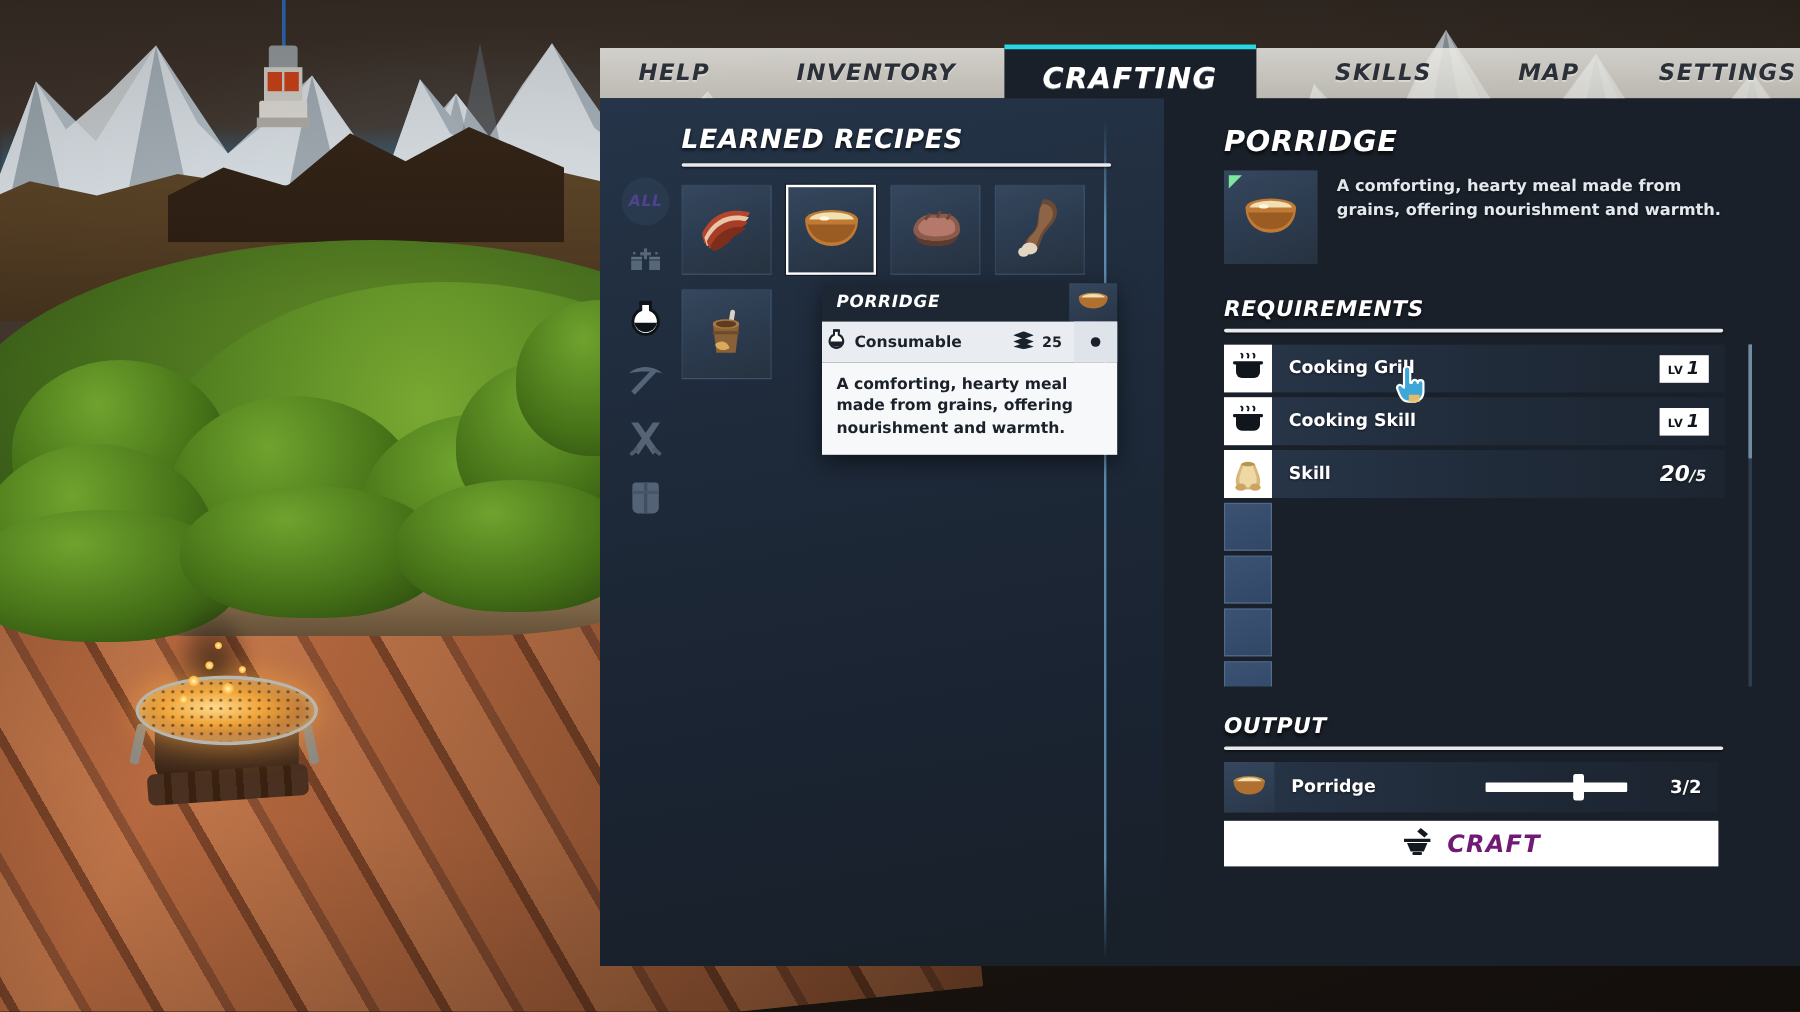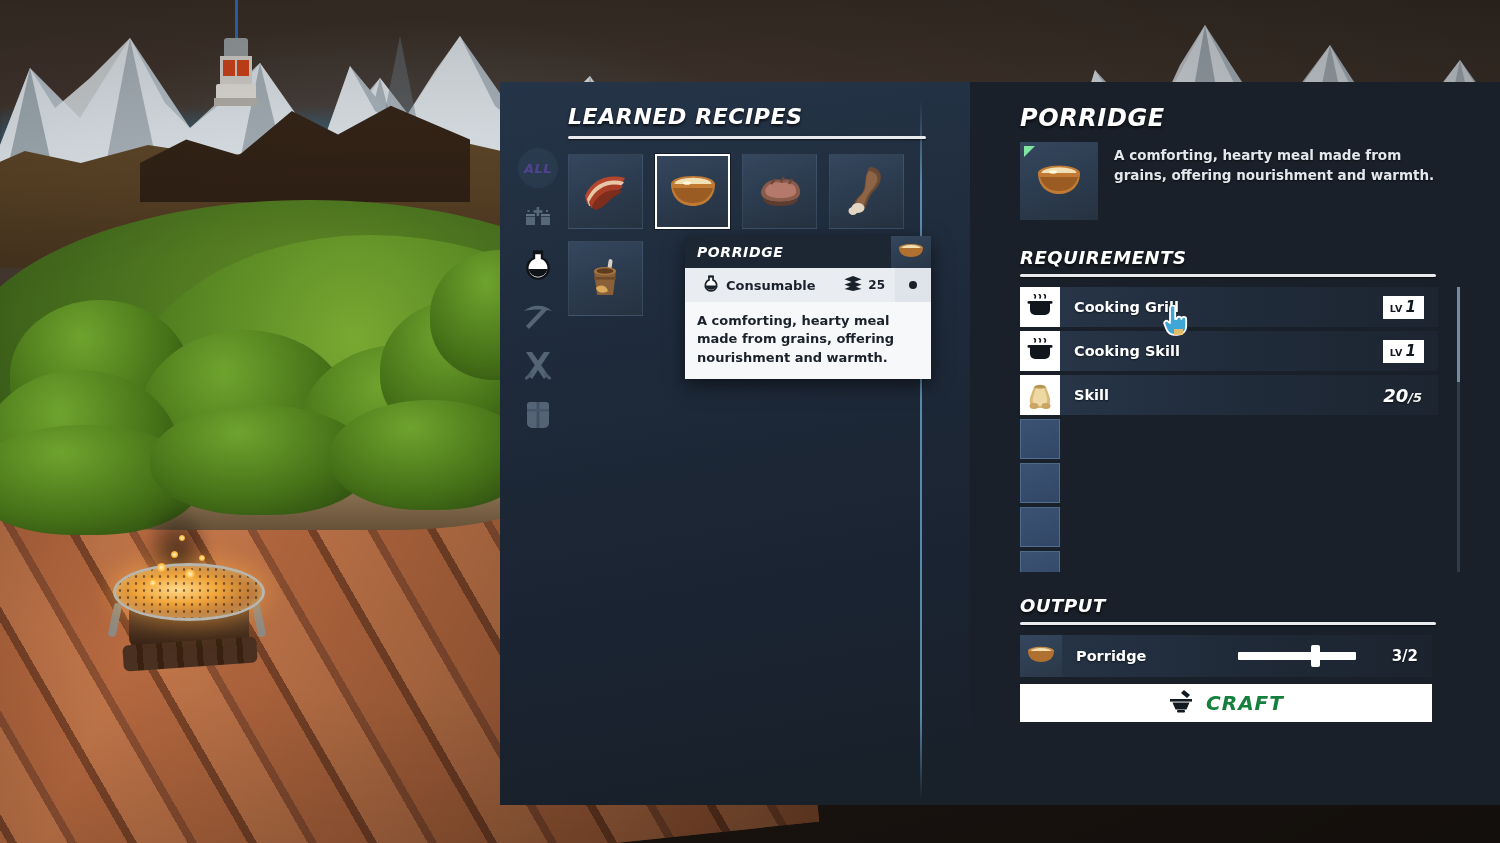--- a/index.html
+++ b/index.html
@@ -261,21 +261,21 @@
     font-family: "DejaVu Sans", sans-serif; font-weight: bold; font-style: italic;
     font-size: 14px; color: #fff; letter-spacing: .6px;
   }
   .tt-thumb {
     position: absolute; right: 0; top: 0; width: 40px; height: 32px;
     background: linear-gradient(160deg, #35475e, #283545);
     display: flex; align-items: center; justify-content: center;
   }
   .tt-meta {
     height: 34px; background: #e9ecf1; display: flex; align-items: center;
-    padding: 0 0 0 18px; position: relative;
+    padding: 0 0 0 4px; position: relative;
   }
   .tt-type {
     display: flex; align-items: center; gap: 7px;
     font-family: "DejaVu Sans", sans-serif; font-weight: bold; font-size: 13px; color: #1b212a;
   }
   .tt-stack {
     position: absolute; right: 46px; display: flex; align-items: center; gap: 6px;
     font-family: "DejaVu Sans", sans-serif; font-weight: bold; font-size: 12px; color: #1b212a;
   }
   .tt-dot-box {
@@ -383,21 +383,21 @@
     text-shadow: 0 1px 2px rgba(0,0,0,.55);
   }
 
   .craft-btn {
     position: absolute; left: 0; top: 602px; width: 412px; height: 38px;
     background: #ffffff; display: flex; align-items: center; justify-content: center; gap: 12px;
     cursor: pointer;
   }
   .craft-label {
     font-family: "DejaVu Sans", sans-serif; font-weight: bold; font-style: italic;
-    font-size: 20px; letter-spacing: 1px; color: #15803d;
+    font-size: 20px; letter-spacing: 1px; color: #701a75;
   }
 </style>
 </head>
 <body>
 
 <div id="stage">
 
   <div class="scene">
     <div class="sky"></div>
     <div class="sky-glow"></div>
@@ -478,20 +478,28 @@
       <div class="ember" style="left:66px; top:6px;  width:7px;  height:7px;"></div>
       <div class="ember" style="left:80px; top:24px; width:10px; height:10px;"></div>
       <div class="ember" style="left:44px; top:34px; width:8px;  height:8px;"></div>
       <div class="ember" style="left:94px; top:10px; width:6px;  height:6px;"></div>
       <div class="ember" style="left:74px; top:-10px;width:6px;  height:6px;"></div>
     </div>
 
     <div class="scene-vig"></div>
   </div>
 
+  <div class="tabbar">
+    <div class="tab t-help">HELP</div>
+    <div class="tab t-inventory">INVENTORY</div>
+    <div class="tab active">CRAFTING</div>
+    <div class="tab t-skills">SKILLS</div>
+    <div class="tab t-map">MAP</div>
+    <div class="tab t-settings">SETTINGS</div>
+  </div>
 
   <div class="panel">
     <div class="panel-left"></div>
     <div class="panel-divider"></div>
 
     <div class="cat-rail">
       <div class="cat all">
         <span>ALL</span>
       </div>
       <div class="cat">

